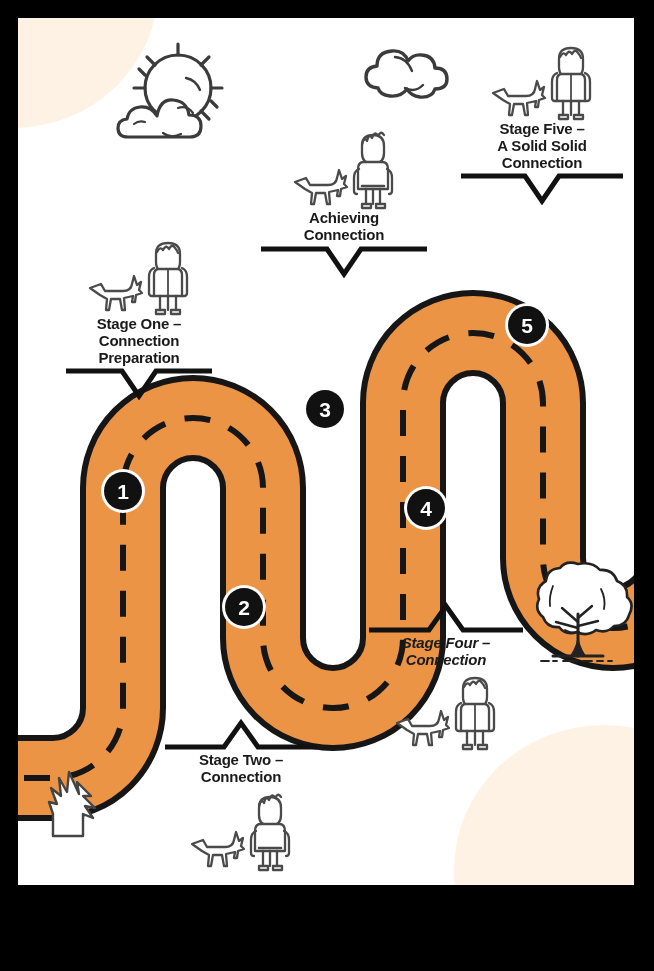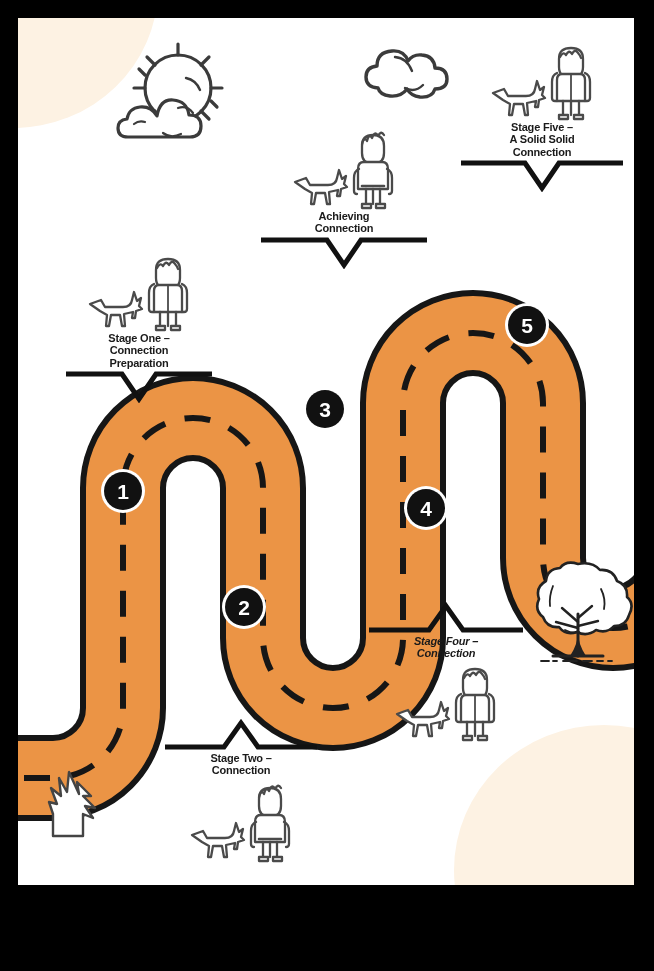--- a/index.html
+++ b/index.html
@@ -54,39 +54,39 @@
     height: 867px;
   }
   .scene-svg { display: block; }
 
   
   .stage-label {
     position: absolute;
     text-align: center;
     color: #1a1a1a;
     font-weight: bold;
-    font-size: 11px;
+    font-size: 15px;
     line-height: 1.12;
     letter-spacing: -0.2px;
     font-family: "Liberation Sans", sans-serif;
   }
   .stage-label .txt { display: block; white-space: nowrap; }
 
   .fig-row {
     display: flex;
     align-items: flex-end;
     justify-content: center;
     gap: 1px;
   }
   .fig-row svg { display: block; }
 
   .bracket { display: block; }
 
   
-  #label-1 { left: 46px; top: 236px; width: 150px; }
+  #label-1 { left: 46px; top: 220px; width: 150px; }
   #label-2 { left: 144px; top: 700px; width: 158px; }
   #label-3 { left: 240px; top: 110px; width: 172px; }
   #label-4 { left: 348px; top: 583px; width: 160px; font-style: italic; }
   #label-5 { left: 440px; top: 25px; width: 168px; }
 
   .deco { position: absolute; }
   #deco-sun { left: 90px; top: 20px; }
   #deco-cloud { left: 340px; top: 18px; }
   #deco-tree { left: 505px; top: 538px; }
   #deco-grass { left: 15px; top: 740px; }

